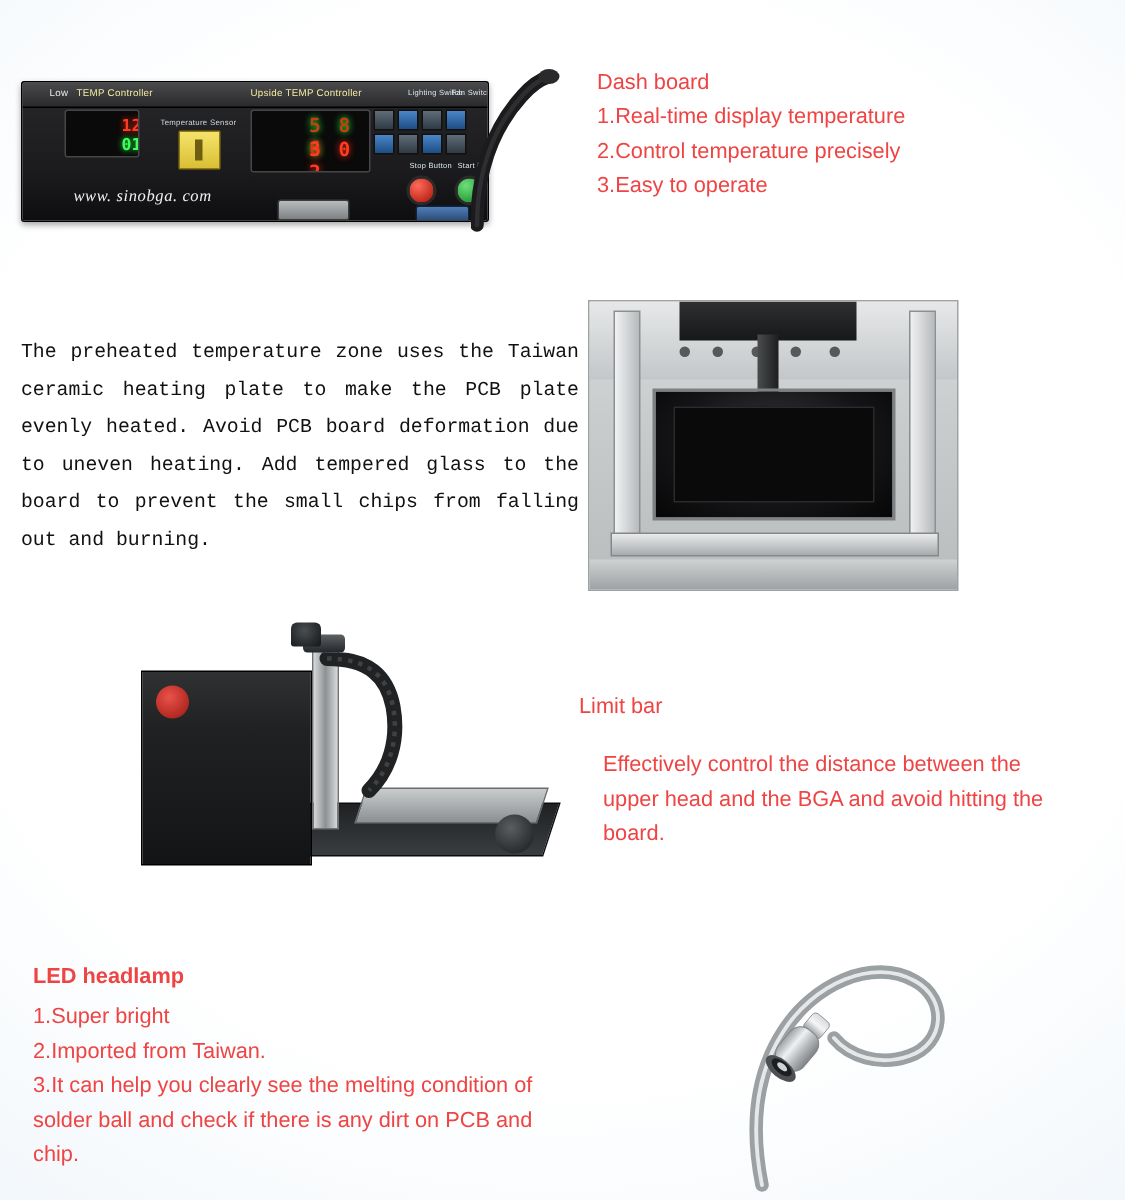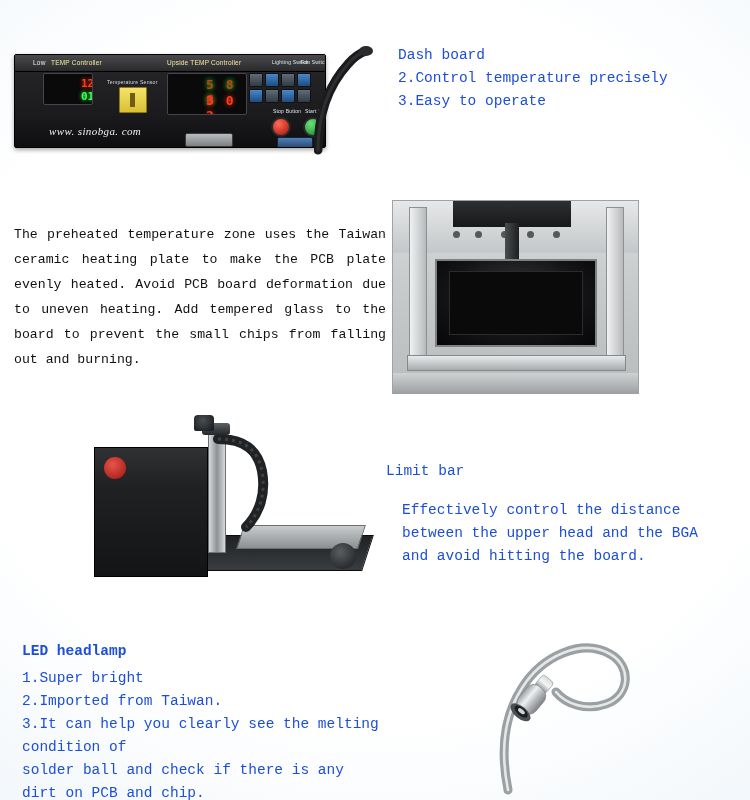--- a/index.html
+++ b/index.html
@@ -17,24 +17,24 @@
   }
   .page {
     position: absolute;
     inset: 0;
   }
 
   
   .block { position: absolute; }
 
   .txt-serif {
-    font-family: Liberation Mono, monospace;
+    font-family: Liberation Sans, sans-serif;
     font-size: 14.5px;
     line-height: 23px;
-    color: #1d4ed8;
+    color: #ef4444;
   }
   .txt-mono {
     font-family: "Liberation Mono", monospace;
     font-size: 13.2px;
     line-height: 25px;
     color: #111;
     letter-spacing: 0px;
   }
   .bold { font-weight: bold; }
 
@@ -312,20 +312,21 @@
       <svg width="60" height="116" viewBox="0 0 60 116">
         <path d="M4 104 C 4 70, 14 40, 34 18 C 40 11, 46 7, 52 5" stroke="#1b1b1d" stroke-width="9" fill="none" stroke-linecap="round"></path>
         <path d="M4 104 C 4 70, 14 40, 34 18 C 40 11, 46 7, 52 5" stroke="#3c3c3e" stroke-width="3" fill="none" stroke-linecap="round" opacity=".6"></path>
         <ellipse cx="52" cy="5" rx="7" ry="5" fill="#2a2a2c"></ellipse>
       </svg>
     </div>
   </div>
 
   <div class="block txt-serif" id="dashboard-text">
     <div class="line">Dash board</div>
+    <div class="line">1.Real-time display temperature</div>
     <div class="line">2.Control temperature precisely</div>
     <div class="line">3.Easy to operate</div>
   </div>
 
   <div class="block txt-mono" id="bottom-zone-text">
     <p>The preheated temperature zone uses the Taiwan ceramic heating plate to make the PCB plate evenly heated. Avoid PCB board deformation due to uneven heating. Add tempered glass to the board to prevent the small chips from falling out and burning.</p>
   </div>
 
   <div class="block" id="img-heatzone">
     <div class="hz-wall"></div>

